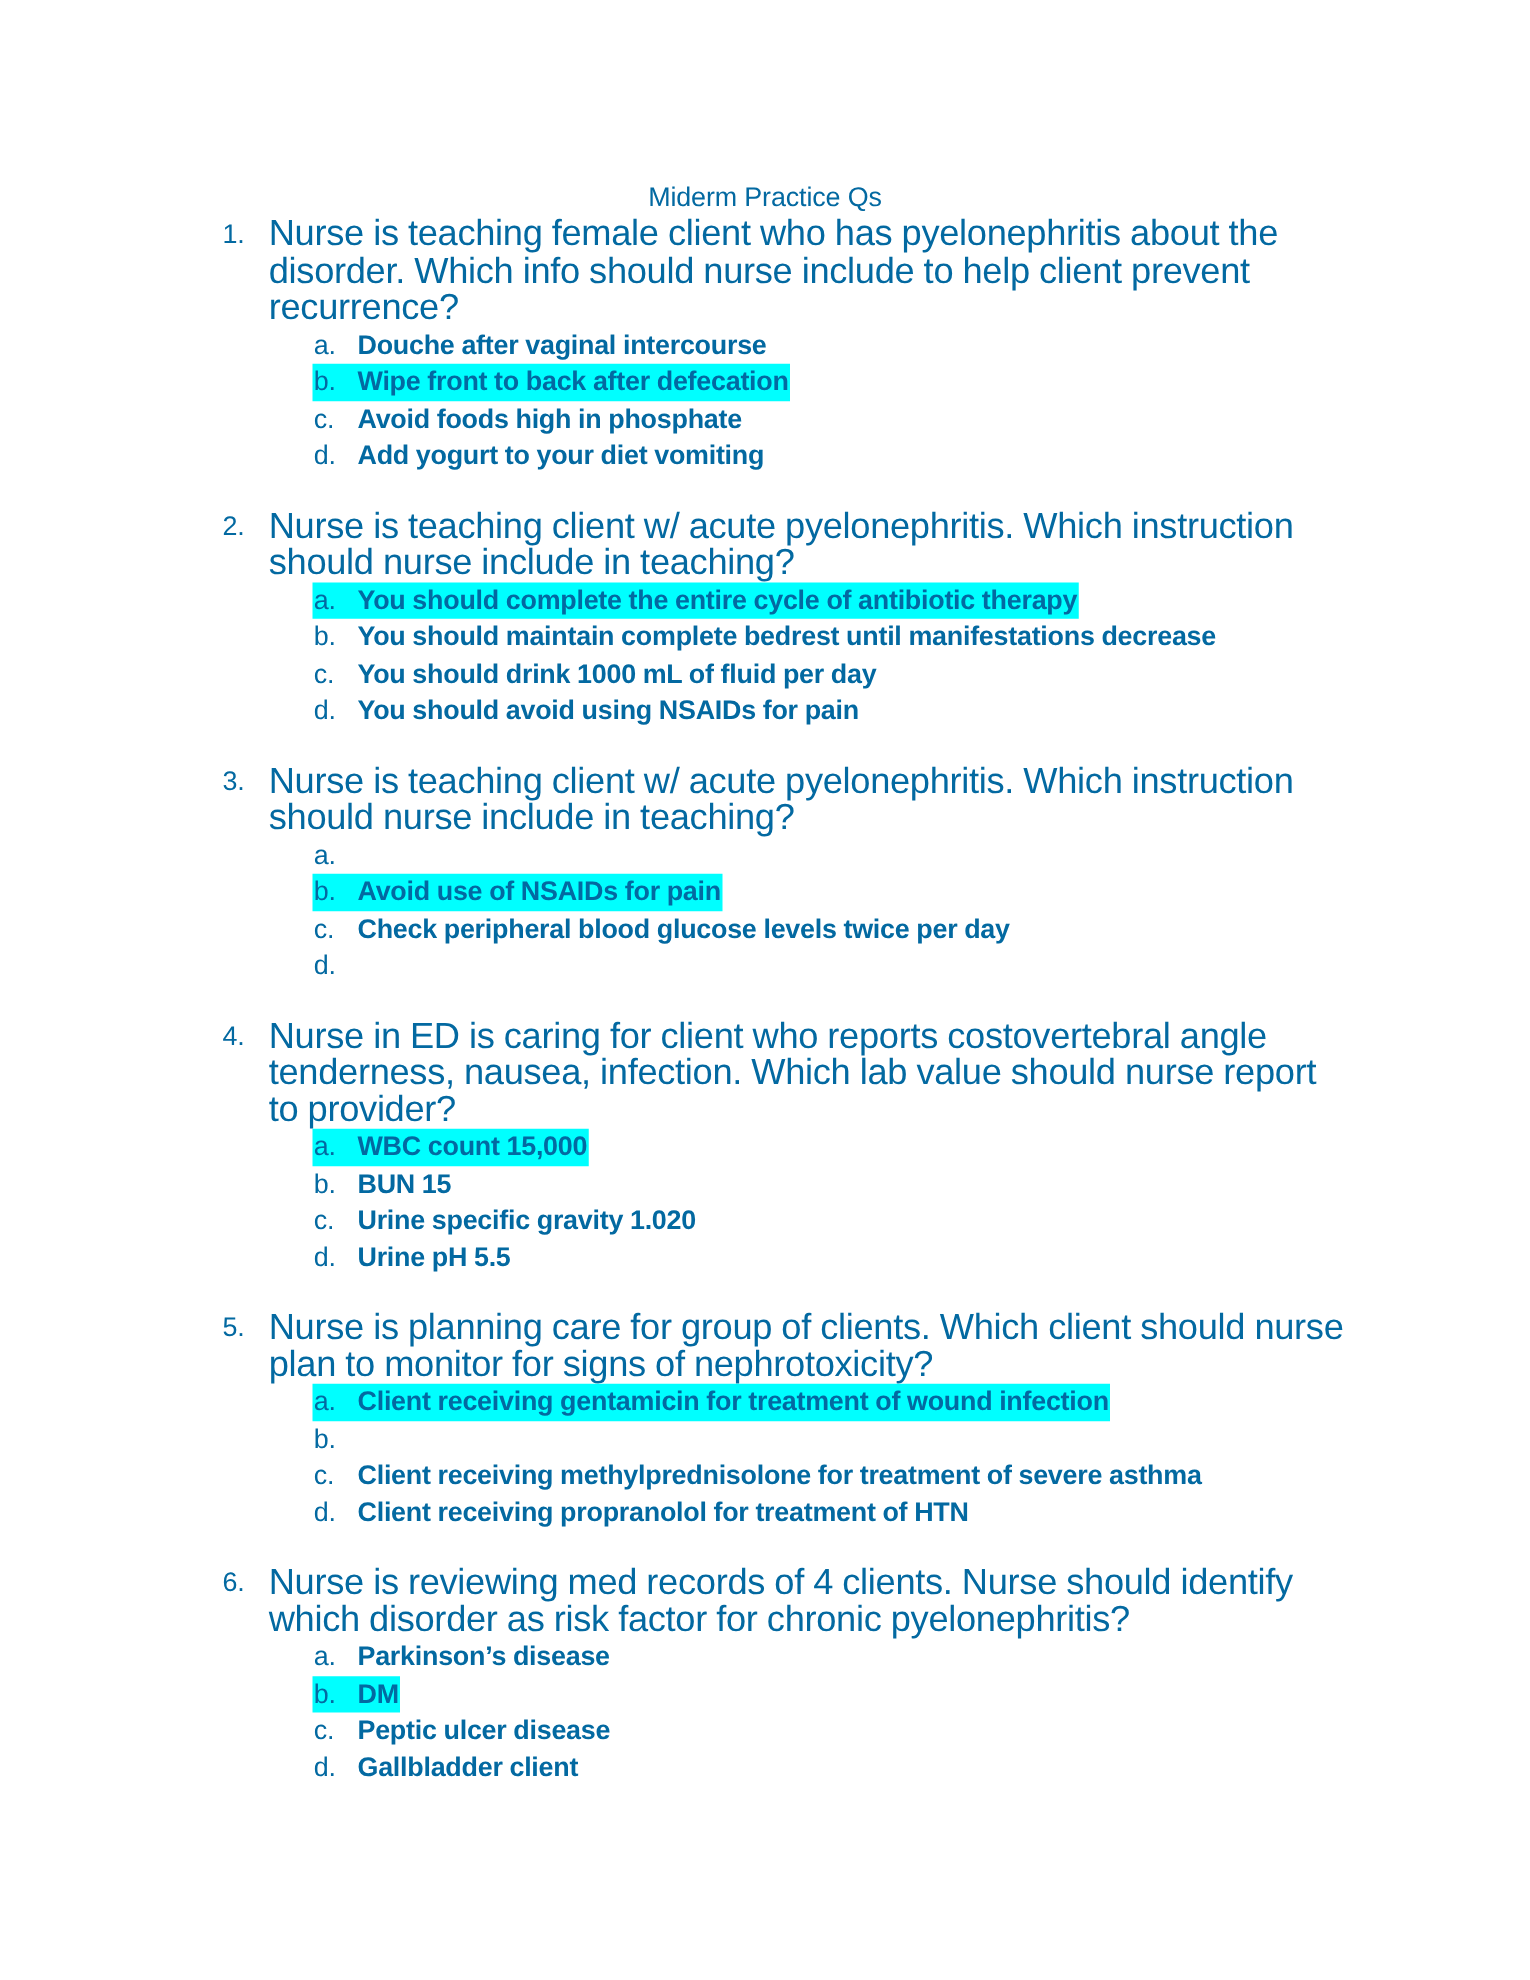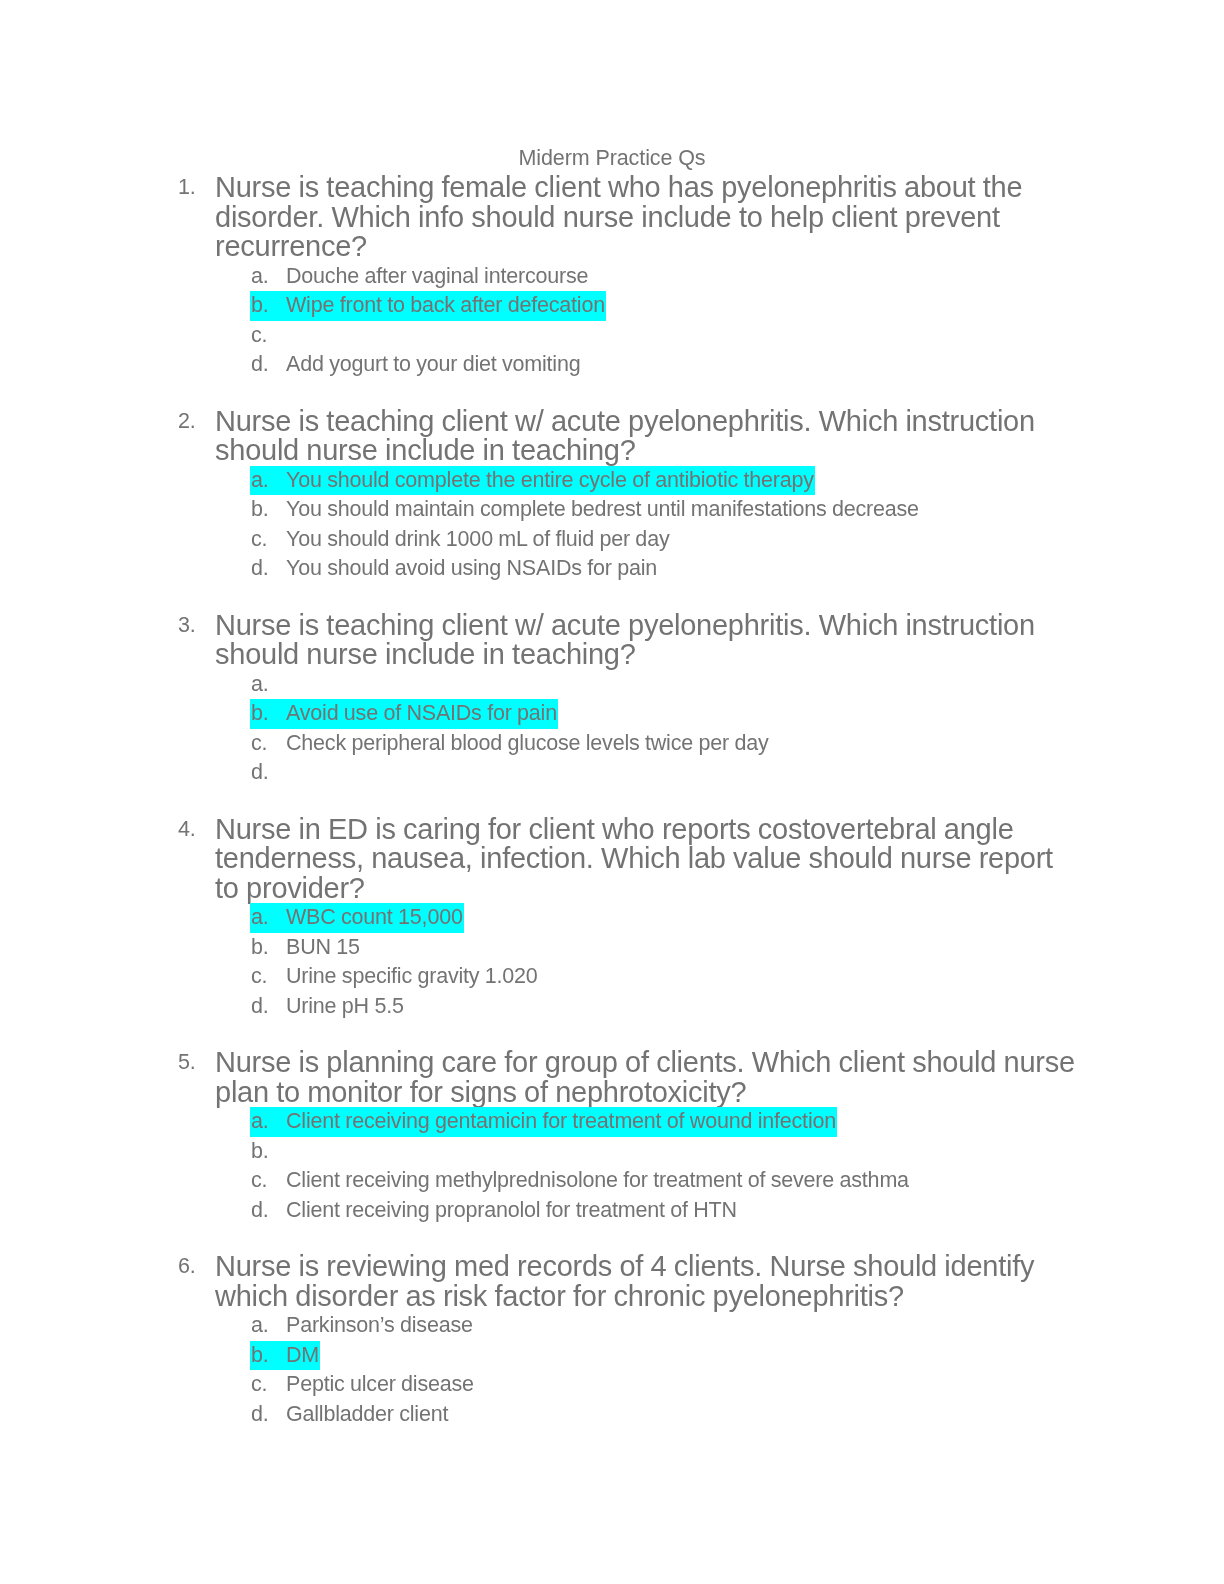--- a/index.html
+++ b/index.html
@@ -7,21 +7,21 @@
     padding: 0;
     background: #ffffff;
   }
   .page {
     position: relative;
     width: 1224px;
     height: 1584px;
     background: #ffffff;
     overflow: hidden;
     font-family: "Liberation Sans", sans-serif;
-    color: #737373;
+    color: #0369a1;
   }
   .doc-title {
     position: absolute;
     top: 144px;
     left: 0;
     width: 1224px;
     text-align: center;
     font-size: 21.5px;
     line-height: 29px;
     letter-spacing: -0.1px;
@@ -77,20 +77,21 @@
   .opt-inner.highlighted {
     background: #00FFFF;
   }
   .opt-letter {
     width: 35px;
     flex: 0 0 35px;
   }
   .opt-text {
     flex: 0 1 auto;
     white-space: pre;
+    font-weight: bold;
   }
 </style>
 </head>
 <body>
 
 <div class="page">
   <div class="doc-title">Miderm Practice Qs</div>
   <div class="content">
       <div class="question-block">
         <div class="q-row">
@@ -106,20 +107,21 @@
           </div>
           <div class="opt-row">
             <span class="opt-inner highlighted">
               <span class="opt-letter">b.</span>
               <span class="opt-text">Wipe front to back after defecation</span>
             </span>
           </div>
           <div class="opt-row">
             <span class="opt-inner">
               <span class="opt-letter">c.</span>
+              <span class="opt-text">Avoid foods high in phosphate</span>
             </span>
           </div>
           <div class="opt-row">
             <span class="opt-inner">
               <span class="opt-letter">d.</span>
               <span class="opt-text">Add yogurt to your diet vomiting</span>
             </span>
           </div>
         </div>
       </div>

